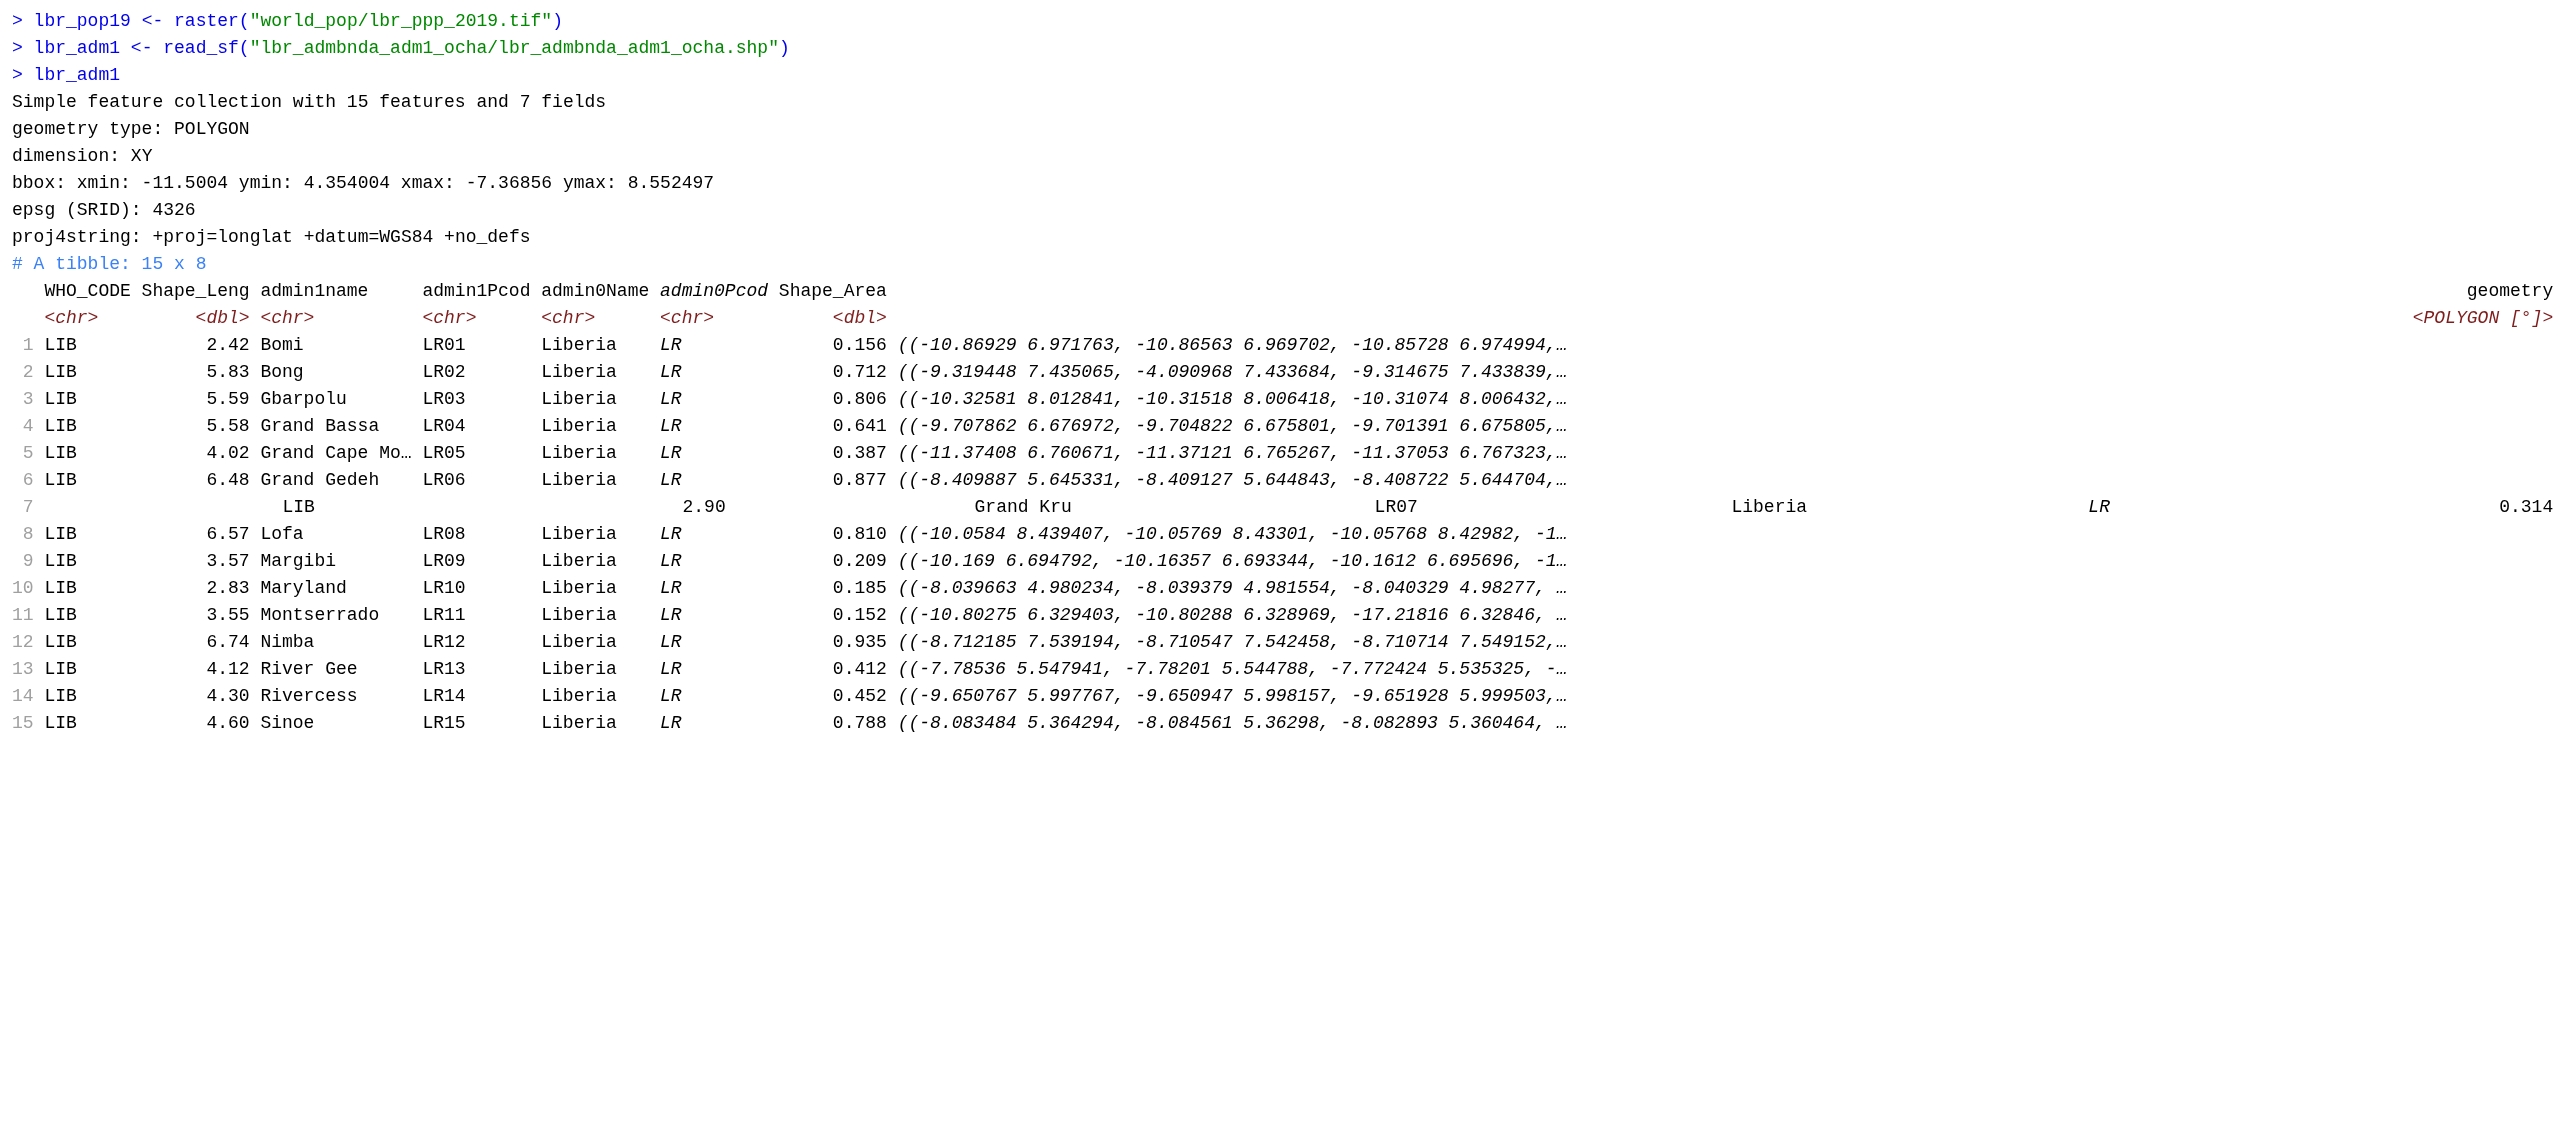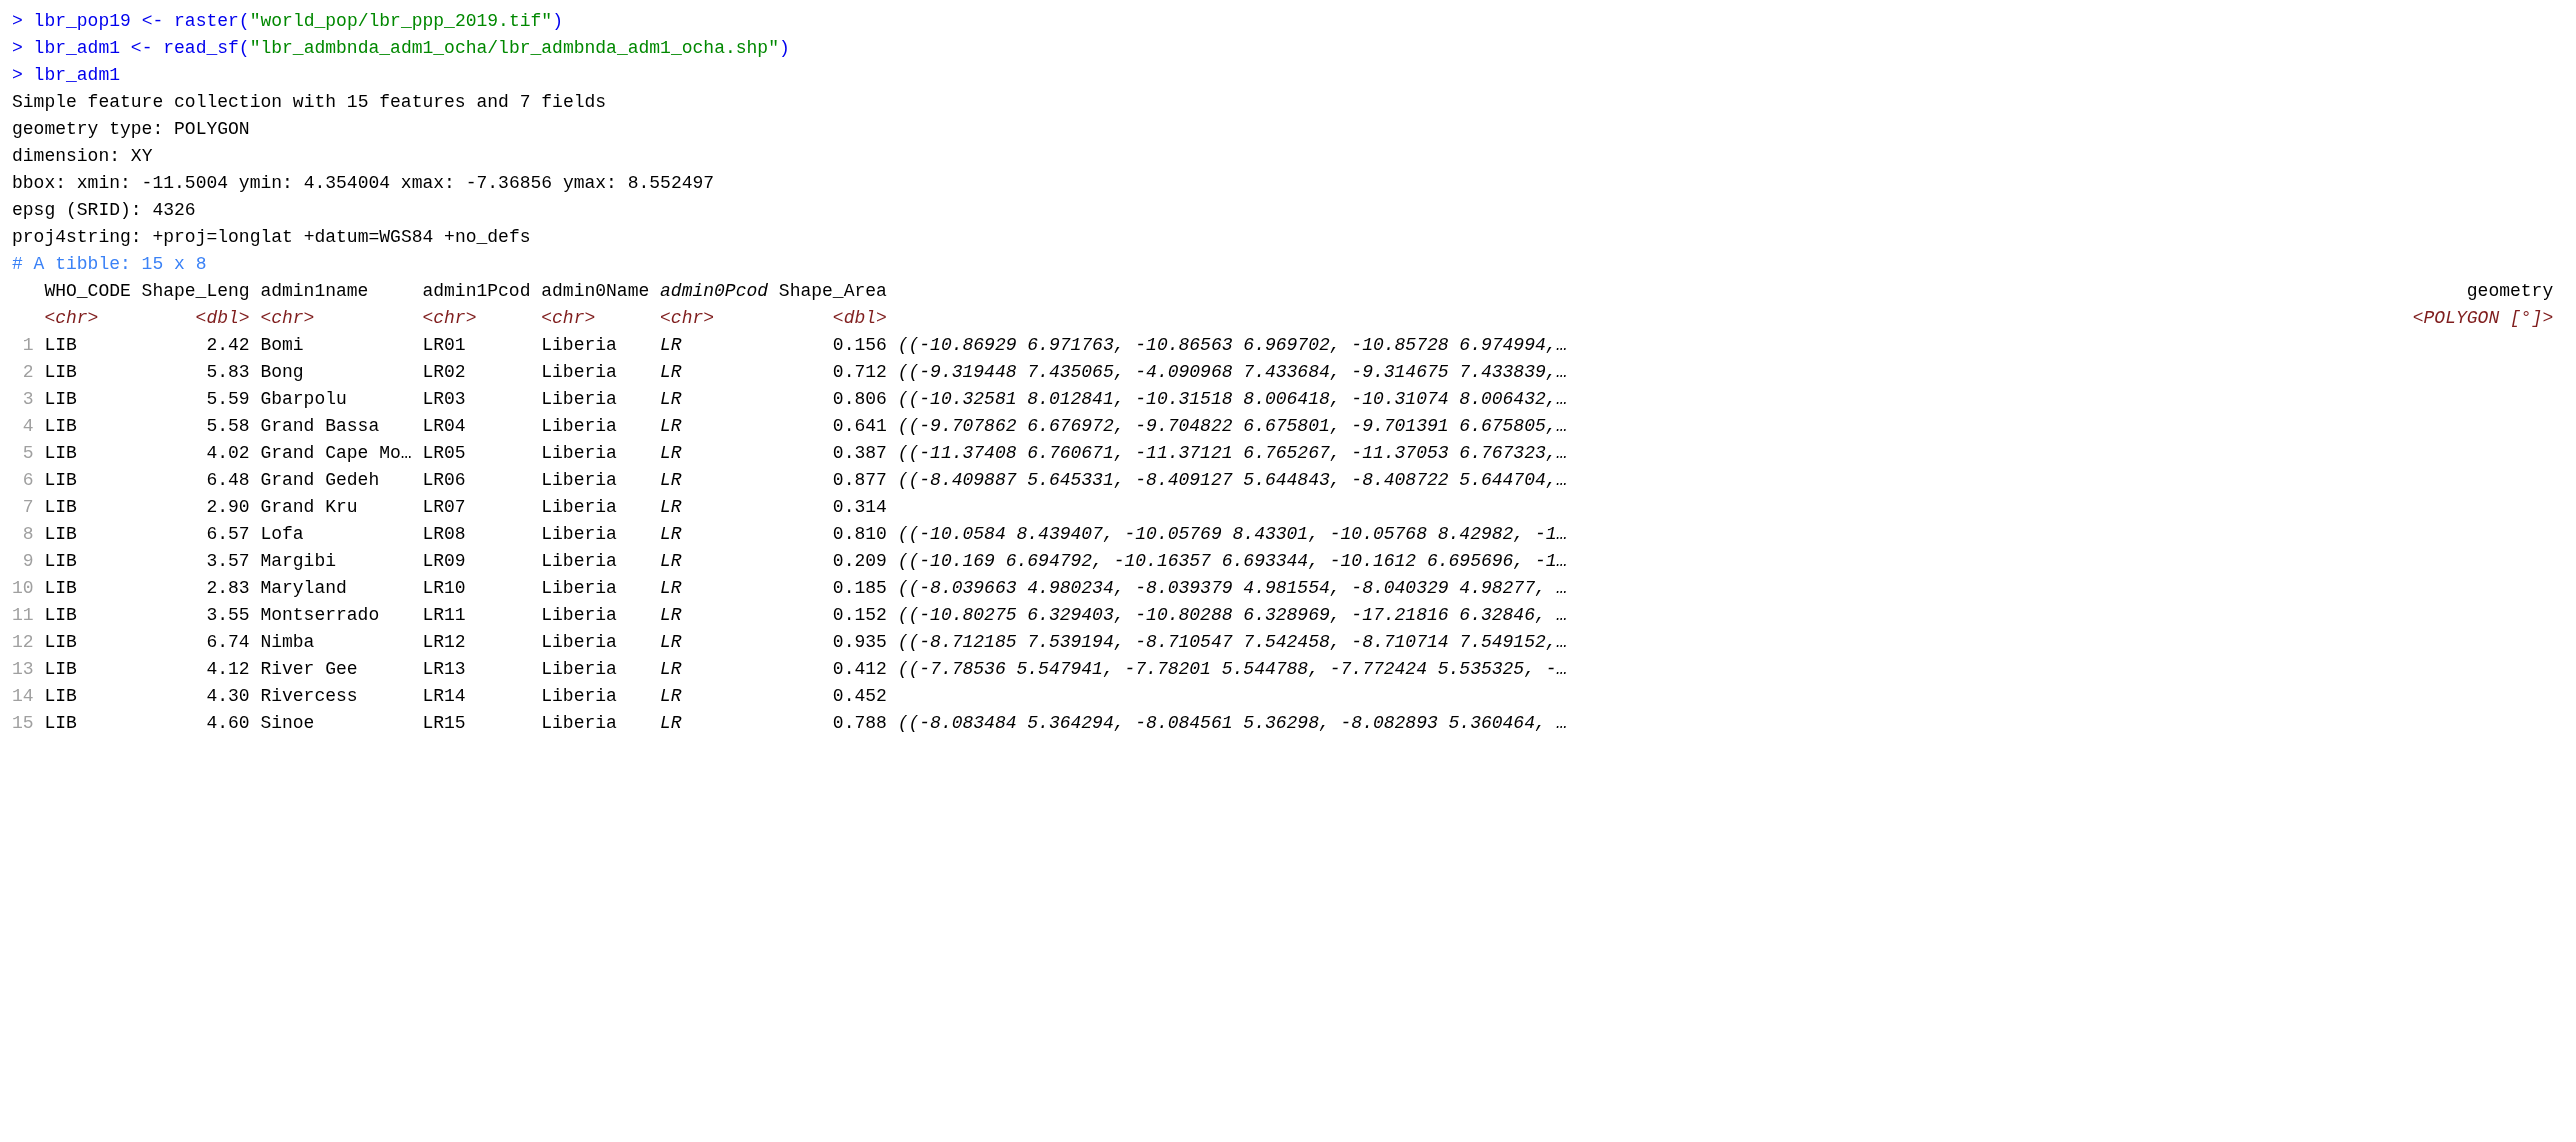--- a/index.html
+++ b/index.html
@@ -54,20 +54,21 @@
     .col-who { width: 9ch; }
     .col-leng { width: 11ch; text-align: right; padding-right: 1ch; }
     .col-name { width: 15ch; }
     .col-pcod1 { width: 11ch; }
     .col-admin0 { width: 11ch; }
     .col-pcod0 { width: 11ch; font-style: italic; }
     .col-area { width: 11ch; text-align: right; padding-right: 1ch; }
     .col-geom { flex: 1; font-style: italic; }
     .tibble-row {
       display: flex;
+      justify-content: space-between;
     }
     .geom-header-wrap {
       flex: 1;
       text-align: right;
       padding-right: 1ch;
     }
   </style>
 </head>
 <body>
 
@@ -268,20 +269,21 @@
       </div>
       <div class="line tibble-row output">
         <span class="rownum">14</span>
         <span class="data-cell col-who">LIB</span>
         <span class="data-cell col-leng">4.30</span>
         <span class="data-cell col-name">Rivercess</span>
         <span class="data-cell col-pcod1">LR14</span>
         <span class="data-cell col-admin0">Liberia</span>
         <span class="data-cell col-pcod0">LR</span>
         <span class="data-cell col-area">0.452</span>
+        <span class="data-cell col-geom">((-9.650767 5.997767, -9.650947 5.998157, -9.651928 5.999503,…</span>
       </div>
       <div class="line tibble-row output">
         <span class="rownum">15</span>
         <span class="data-cell col-who">LIB</span>
         <span class="data-cell col-leng">4.60</span>
         <span class="data-cell col-name">Sinoe</span>
         <span class="data-cell col-pcod1">LR15</span>
         <span class="data-cell col-admin0">Liberia</span>
         <span class="data-cell col-pcod0">LR</span>
         <span class="data-cell col-area">0.788</span>

